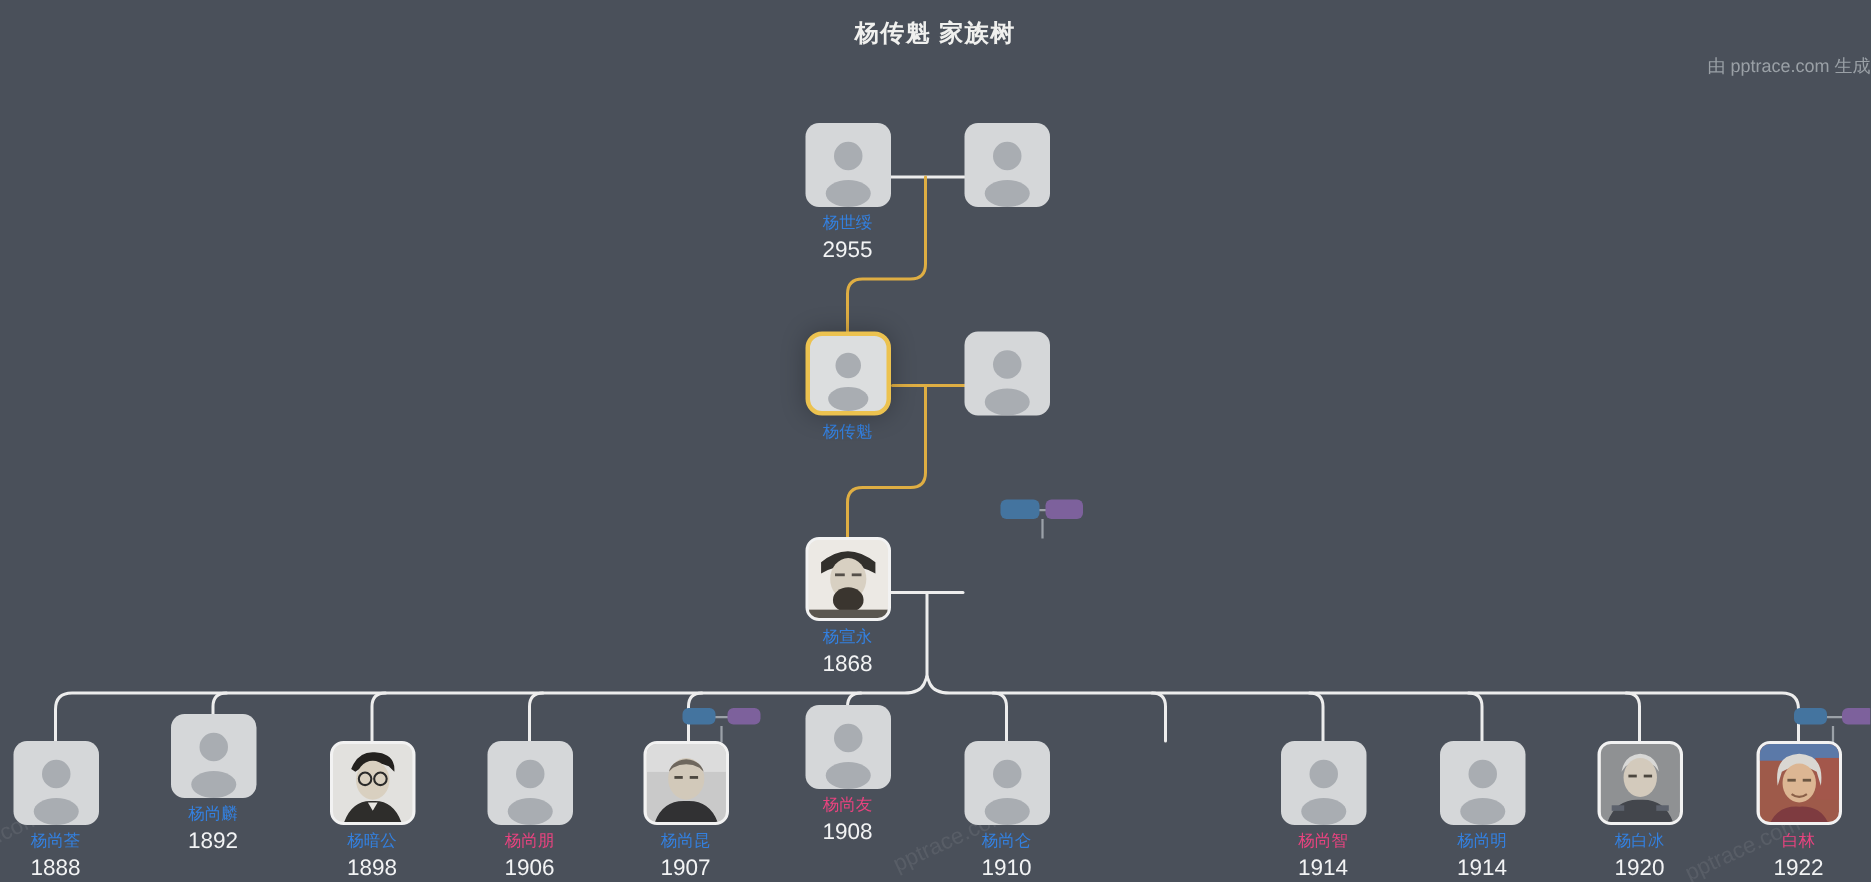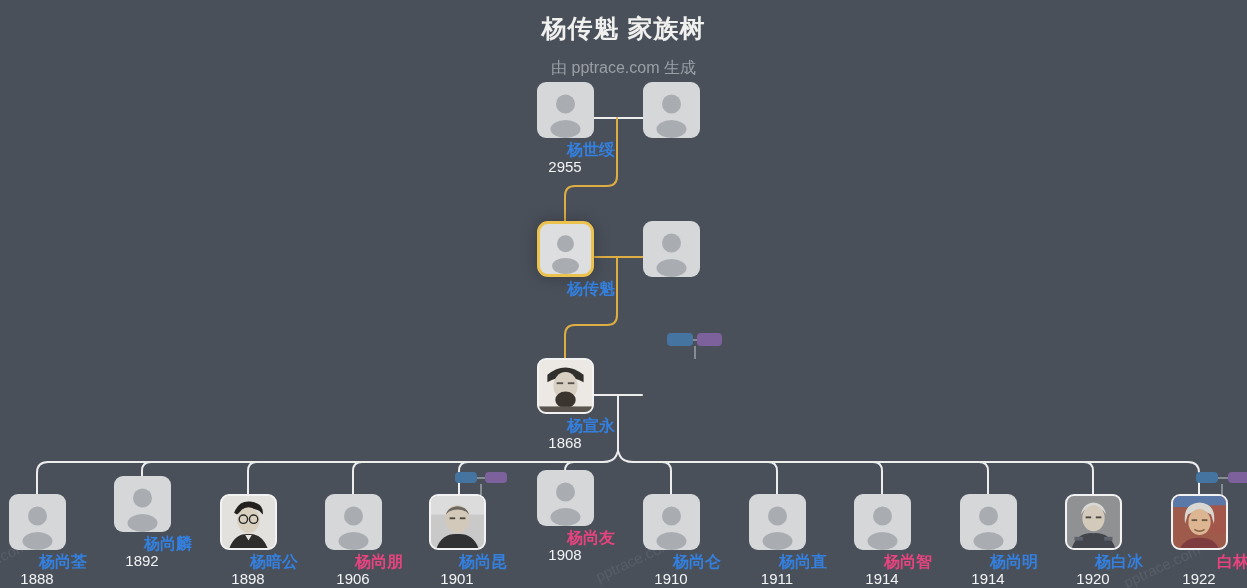--- a/index.html
+++ b/index.html
@@ -2,31 +2,31 @@
 <html><head>
 <meta charset="utf-8">
 <style>
   html,body{margin:0;padding:0;background:#4a505a;}
   #stage{
     position:relative;width:1247px;height:588px;overflow:hidden;
     background:#4a505a;font-family:"Liberation Sans","DejaVu Sans",sans-serif;
   }
   #connectors{position:absolute;left:0;top:0;z-index:1;}
   .hdr{position:absolute;left:0;top:0;width:100%;text-align:center;z-index:3;}
-  .title{margin-top:12px;font-size:25px;font-weight:bold;color:#f0f0ee;letter-spacing:1px;}
-  .subtitle{margin-top:13px;font-size:16px;color:#9aa0a6;}
+  .title{margin-top:12px;font-size:16px;font-weight:bold;color:#f0f0ee;letter-spacing:1px;}
+  .subtitle{margin-top:3px;font-size:12px;color:#9aa0a6;text-align:right;}
   .person{position:absolute;width:100px;text-align:center;z-index:4;}
   .card{
     width:57px;height:56px;margin:0 auto;border-radius:9px;background:#d5d7d9;
     position:relative;overflow:hidden;box-sizing:border-box;cursor:pointer;
   }
   .card.photo{border:2px solid #f2f2f2;background:#e8e7e3;}
   .card.focal{border:3px solid #ecc24f;border-radius:11px;background:#dcdedf;
     box-shadow:0 0 16px rgba(0,0,0,0.28);}
-  .pname{margin-top:3px;font-size:16px;font-weight:bold;line-height:17px;text-align:right;}
+  .pname{margin-top:3px;font-size:11px;font-weight:normal;line-height:17px;}
   .pname.male{color:#3380e0;}
   .pname.female{color:#e8437f;}
   .pyear{font-size:15px;color:#f2f3f4;line-height:17px;}
   .badge{position:absolute;z-index:5;border-radius:4px;cursor:pointer;}
   .badge.blue{background:#44749f;}
   .badge.purple{background:#7d619c;}
   .wm{position:absolute;z-index:2;font-size:15px;color:rgba(255,255,255,0.08);
     transform:rotate(-25deg);transform-origin:left bottom;white-space:nowrap;pointer-events:none;}
   svg{display:block;}
 </style>
@@ -193,21 +193,21 @@
         <rect width="57" height="56" fill="#c9c9c9"></rect>
         <rect width="57" height="20" fill="#dcdcdc"></rect>
         <ellipse cx="28.5" cy="25" rx="13" ry="15" fill="#d2c9ba"></ellipse>
         <path d="M16,20 Q18,12 28.5,11 Q39,12 41,20 L38,17 Q28.5,12 19,17 Z" fill="#6e675e"></path>
         <rect x="20" y="23" width="6" height="2" fill="#4c473f"></rect>
           <rect x="31" y="23" width="6" height="2" fill="#4c473f"></rect>
         <path d="M6,56 Q12,40 28.5,41 Q45,40 51,56 Z" fill="#313133"></path>
       </svg>
     </div>
     <div class="pname male">杨尚昆</div>
-    <div class="pyear">1901</div>
+    <div class="pyear">1907</div>
   </div>
 
   <div class="badge blue" style="left:455px;top:472px;width:22px;height:11px;"></div>
   <div class="badge purple" style="left:485px;top:472px;width:22px;height:11px;"></div>
 
   <div class="person" style="left:515px;top:470px;">
     <div class="card">
       <svg width="57" height="56" viewBox="0 0 57 56">
         <circle cx="28.5" cy="22" r="9.5" fill="#a9adb2"></circle>
           <ellipse cx="28.5" cy="47" rx="15" ry="9" fill="#a9adb2"></ellipse>
@@ -221,30 +221,20 @@
     <div class="card">
       <svg width="57" height="56" viewBox="0 0 57 56">
         <circle cx="28.5" cy="22" r="9.5" fill="#a9adb2"></circle>
           <ellipse cx="28.5" cy="47" rx="15" ry="9" fill="#a9adb2"></ellipse>
       </svg>
     </div>
     <div class="pname male">杨尚仑</div>
     <div class="pyear">1910</div>
   </div>
 
-  <div class="person" style="left:727px;top:494px;">
-    <div class="card">
-      <svg width="57" height="56" viewBox="0 0 57 56">
-        <circle cx="28.5" cy="22" r="9.5" fill="#a9adb2"></circle>
-          <ellipse cx="28.5" cy="47" rx="15" ry="9" fill="#a9adb2"></ellipse>
-      </svg>
-    </div>
-    <div class="pname male">杨尚直</div>
-    <div class="pyear">1911</div>
-  </div>
 
   <div class="person" style="left:832px;top:494px;">
     <div class="card">
       <svg width="57" height="56" viewBox="0 0 57 56">
         <circle cx="28.5" cy="22" r="9.5" fill="#a9adb2"></circle>
           <ellipse cx="28.5" cy="47" rx="15" ry="9" fill="#a9adb2"></ellipse>
       </svg>
     </div>
     <div class="pname female">杨尚智</div>
     <div class="pyear">1914</div>

